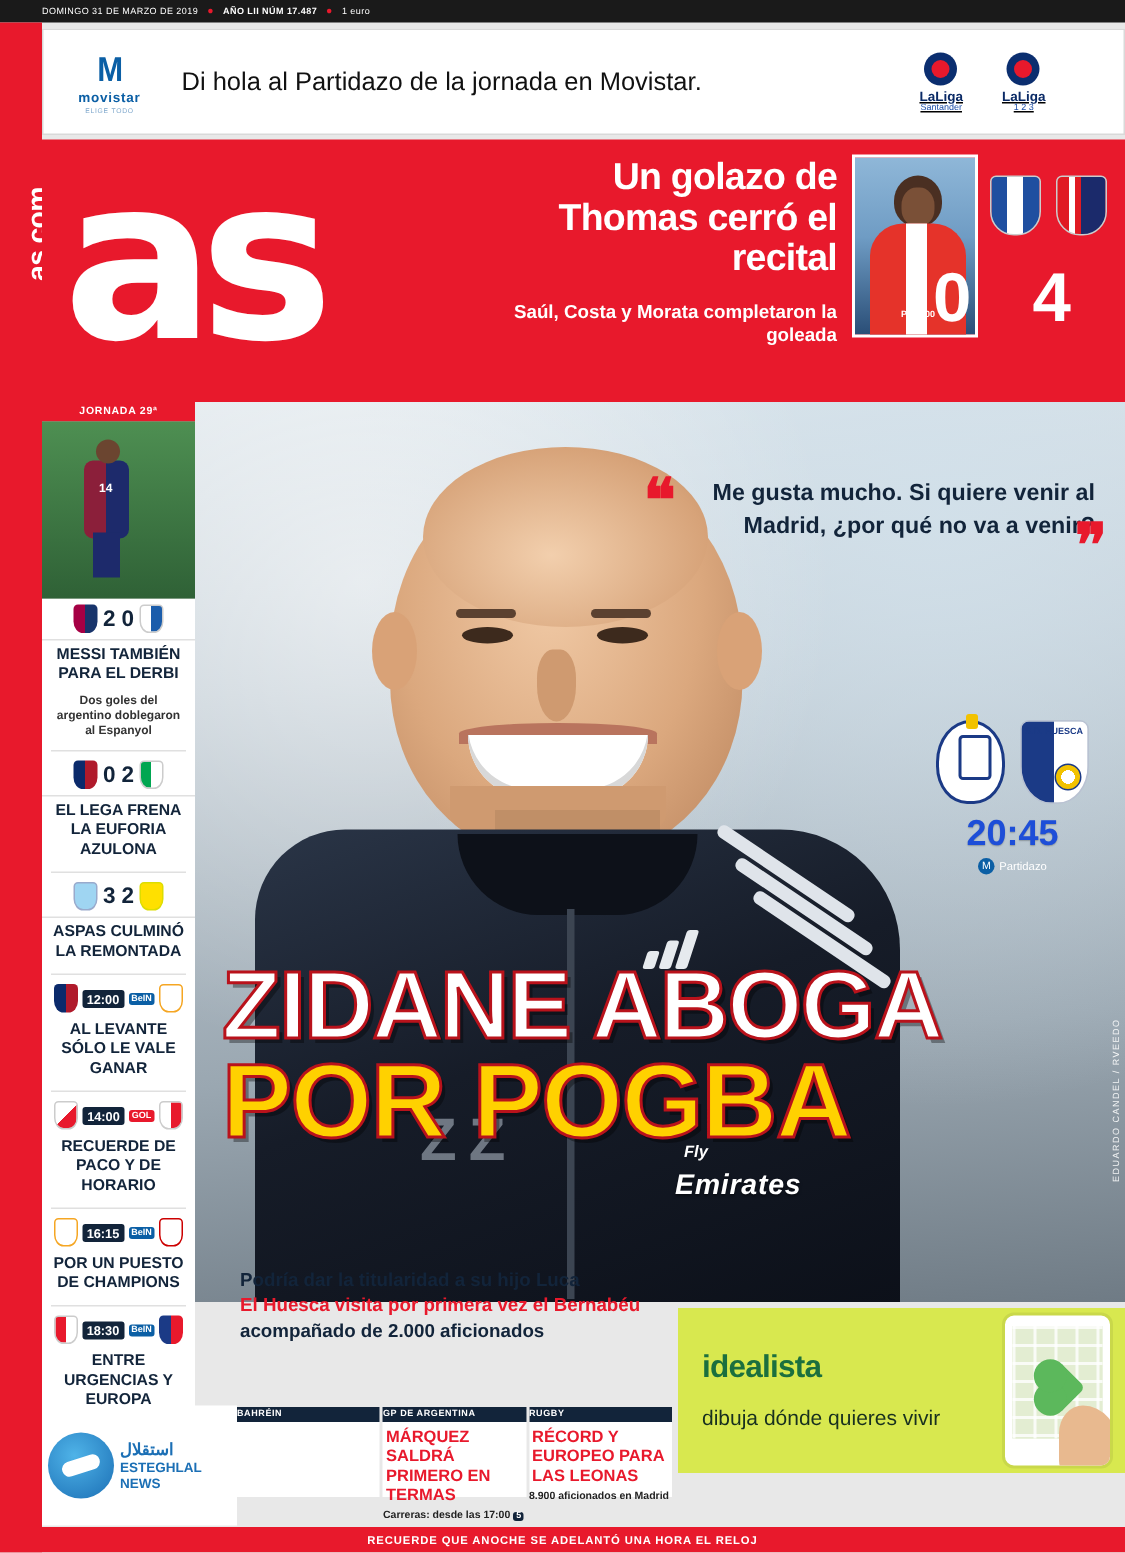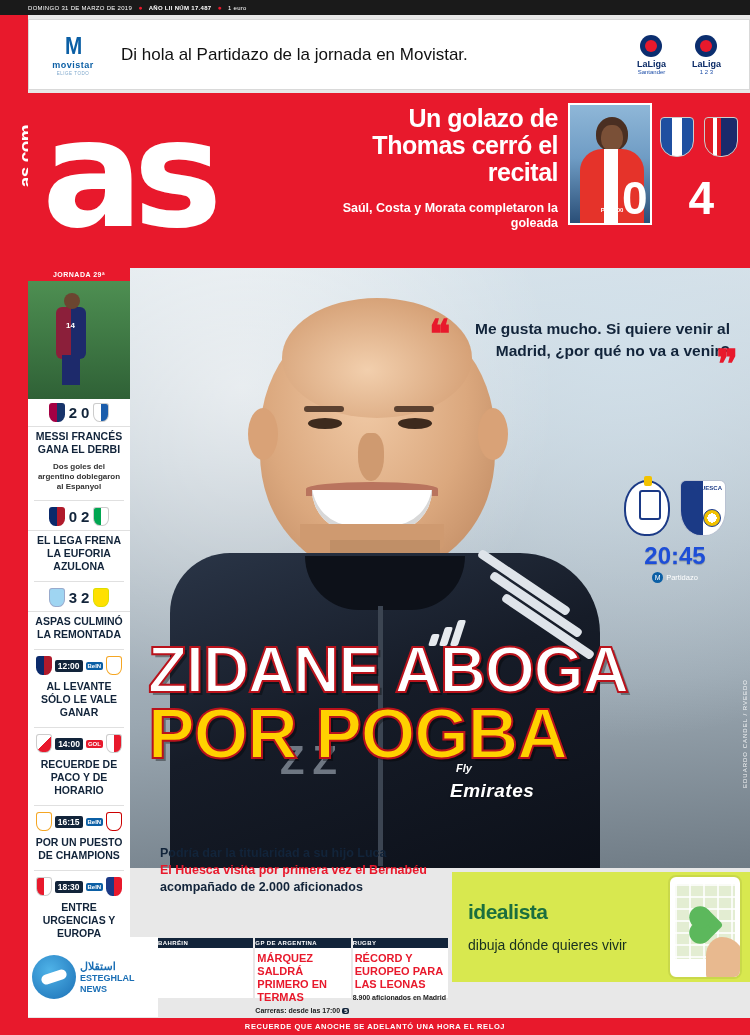--- a/index.html
+++ b/index.html
@@ -43,21 +43,21 @@
   .mov-logo { width: 88px; text-align: center; color: #0b5fa5; }
   .mov-logo .m {
     font-size: 23px; font-weight: bold; letter-spacing: -1px;
     display: inline-block; transform: scaleX(.9);
   }
   .mov-logo .name { font-size: 9px; font-weight: bold; letter-spacing: .5px; }
   .mov-logo .tag { font-size: 4.5px; color: #7fa8cc; letter-spacing: .5px; margin-top:1px;}
   .mov-claim {
     flex: 1; font-size: 17px; color: #111; font-weight: normal; padding-left: 4px;
   }
-  .mov-laliga { display: flex; gap: 26px; padding-right: 28px; }
+  .mov-laliga { display: flex; gap: 26px; padding-right: 52px; text-decoration: underline; }
   .ll { text-align: center; color: #0a2a66; }
   .ll .crest {
     width: 22px; height: 22px; margin: 0 auto 2px;
     border-radius: 50%; background: #0b2e6f; position: relative;
   }
   .ll .crest:after{
     content:""; position:absolute; left:5px; top:5px; width:12px;height:12px;
     border-radius:50%; background:#e8192c;
   }
   .ll .t1 { font-size: 9px; font-weight: bold; }
@@ -554,21 +554,21 @@
       <div class="p1head"></div>
       <div class="num">14</div>
     </div>
 
     <div class="scorerow">
       <div class="mini-crest c-bar"></div>
       <div class="sc-num">2</div>
       <div class="sc-num">0</div>
       <div class="mini-crest c-esp"></div>
     </div>
-    <div class="lc-title">MESSI FRANCÉS GANA EL DERBI</div>
+    <div class="lc-title">MESSI TAMBIÉN PARA EL DERBI</div>
     <div class="lc-sub">Dos goles del argentino doblegaron al Espanyol</div>
     <div class="divider"></div>
 
     <div class="scorerow">
       <div class="mini-crest c-lev"></div>
       <div class="sc-num">0</div>
       <div class="sc-num">2</div>
       <div class="mini-crest c-bet"></div>
     </div>
     <div class="lc-title">EL LEGA FRENA LA EUFORIA AZULONA</div>

